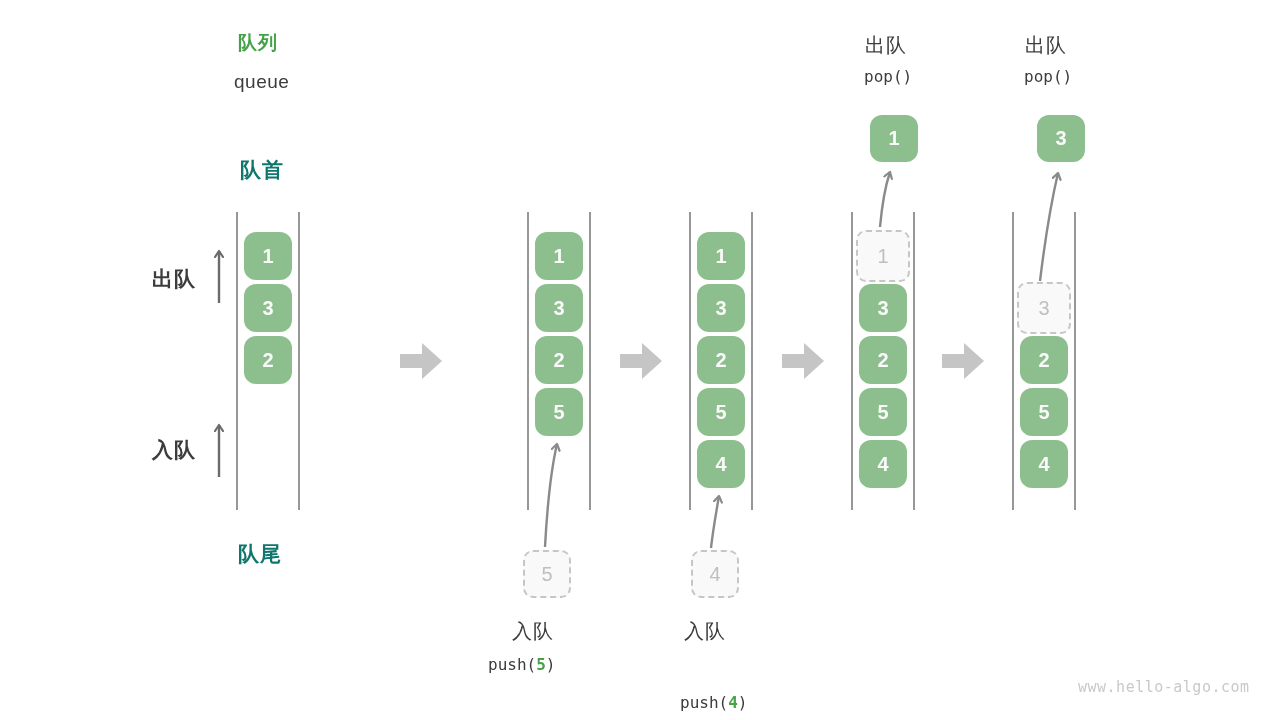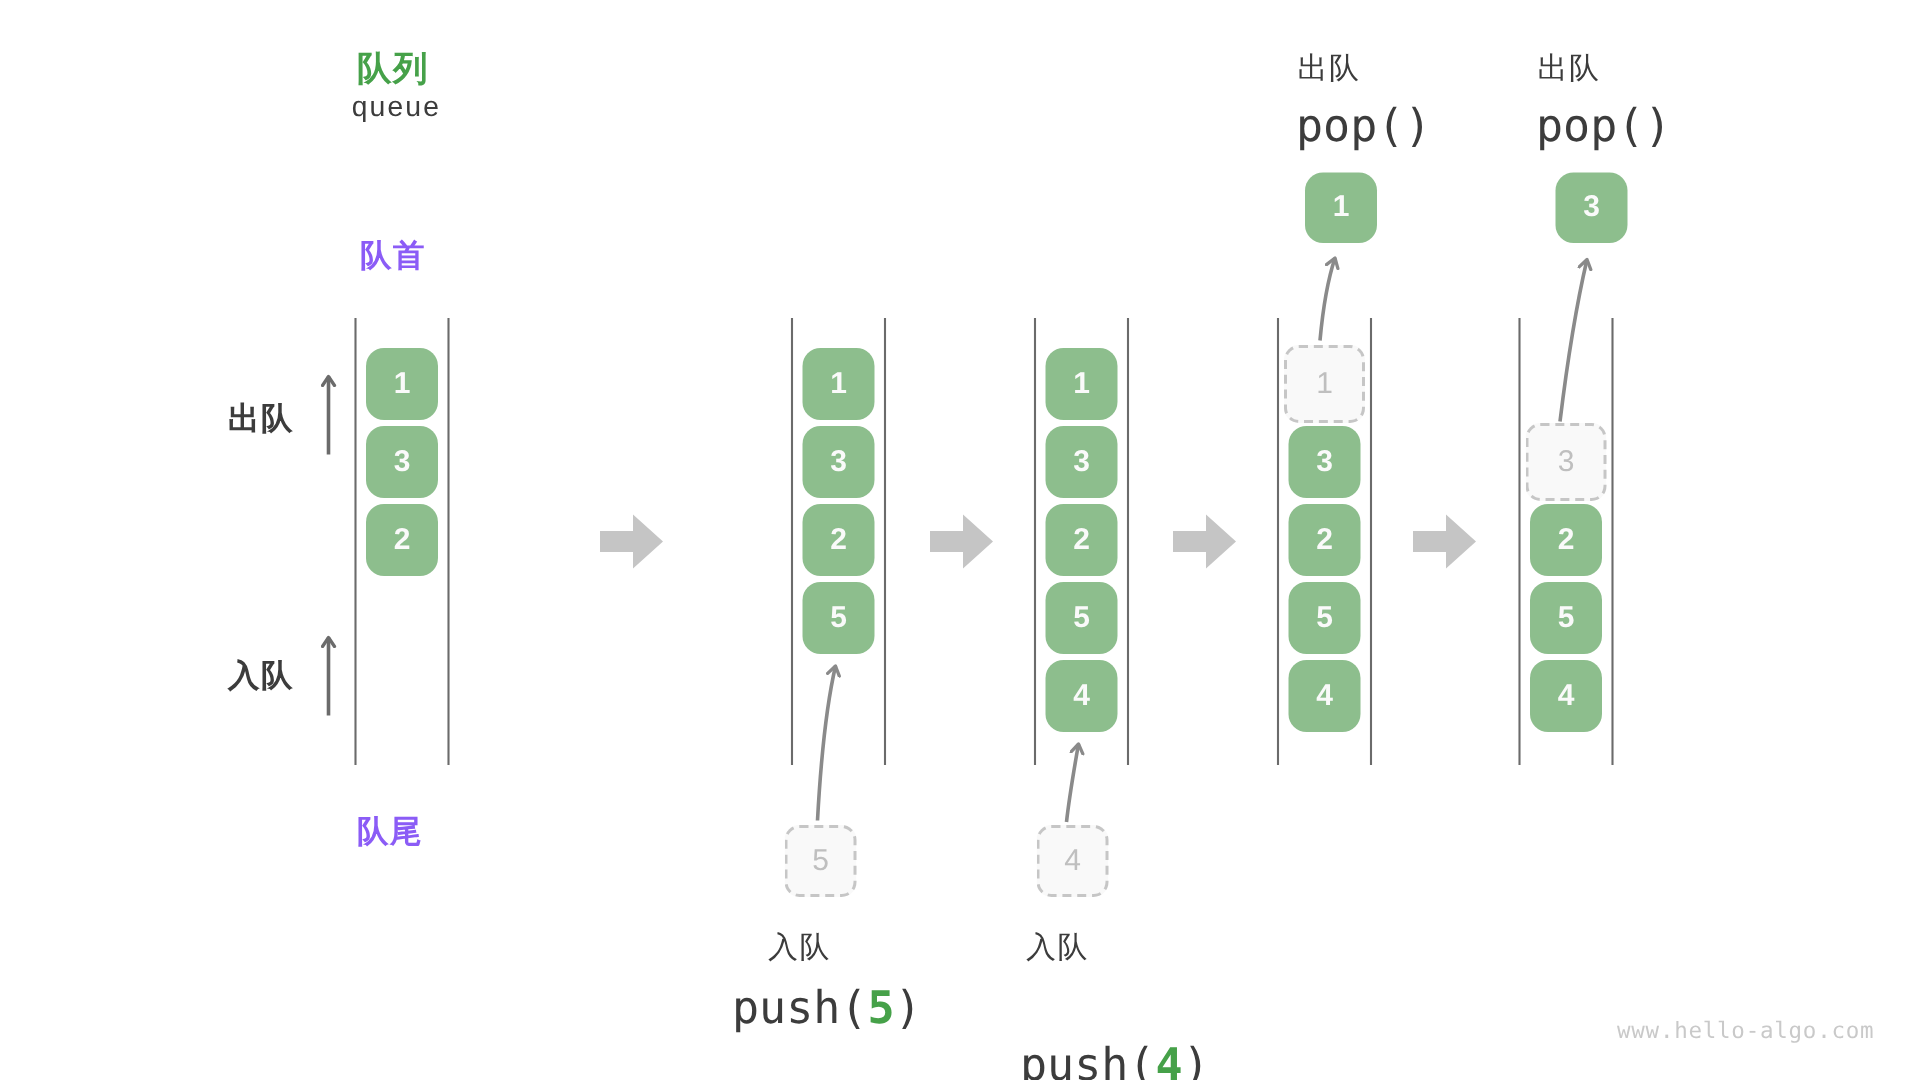--- a/index.html
+++ b/index.html
@@ -3,26 +3,26 @@
 <meta charset="utf-8">
 <style>
   html,body{margin:0;padding:0;background:#ffffff;}
   #canvas{
     position:relative;width:1280px;height:720px;background:#ffffff;overflow:hidden;
     font-family:"Liberation Sans","DejaVu Sans",sans-serif;color:#3c3c3c;
   }
   .abs{position:absolute;}
   svg.layer{position:absolute;left:0;top:0;width:1280px;height:720px;pointer-events:none;}
 
-  .title-zh{font-size:23px;font-weight:700;color:#46a149;letter-spacing:1px;}
+  .title-zh{font-size:19px;font-weight:700;color:#46a149;letter-spacing:1px;}
   .title-en{font-size:19px;color:#3c3c3c;letter-spacing:0.5px;}
-  .end-label{font-size:21px;font-weight:700;color:#8b5cf6;letter-spacing:1px;}
+  .end-label{font-size:21px;font-weight:700;color:#0f766e;letter-spacing:1px;}
   .side-label{font-size:21px;font-weight:700;color:#3c3c3c;letter-spacing:1px;}
   .action-label{font-size:20px;font-weight:500;color:#3c3c3c;letter-spacing:1px;}
-  .code{font-family:"DejaVu Sans Mono","Liberation Mono",monospace;font-size:30px;color:#3c3c3c;}
+  .code{font-family:"DejaVu Sans Mono","Liberation Mono",monospace;font-size:16px;color:#3c3c3c;}
   .code .arg{color:#46a149;font-weight:700;}
 
   .qbox{
     width:48px;height:48px;border-radius:12px;background:#8dbe8d;
     color:#fafafa;font-size:20px;font-weight:700;
     display:flex;align-items:center;justify-content:center;
   }
   .qbox-ghost{
     width:48px;height:48px;border-radius:10px;background:#f9f9f9;
     border:2px dashed #c6c6c6;box-sizing:border-box;
@@ -74,21 +74,21 @@
     </g>
 
     <path d="M545,547 C547,510 551,470 557,444" stroke="#8a8a8a" stroke-width="2.4" fill="none" marker-end="url(#ah-gray)"></path>
     <path d="M711,548 C713,530 716,513 719,496" stroke="#8a8a8a" stroke-width="2.4" fill="none" marker-end="url(#ah-gray)"></path>
 
     <path d="M880,227 C882,205 885,187 890,172" stroke="#8a8a8a" stroke-width="2.4" fill="none" marker-end="url(#ah-gray)"></path>
     <path d="M1040,281 C1045,240 1051,203 1058,173" stroke="#8a8a8a" stroke-width="2.4" fill="none" marker-end="url(#ah-gray)"></path>
   </svg>
 
   <div class="abs title-zh" style="left:238px;top:30px;">队列</div>
-  <div class="abs title-en" style="left:234px;top:61px;font-family:Liberation Mono, monospace;">queue</div>
+  <div class="abs title-en" style="left:234px;top:71px;">queue</div>
   <div class="abs end-label" style="left:240px;top:156px;">队首</div>
   <div class="abs end-label" style="left:238px;top:540px;">队尾</div>
 
   <div class="abs side-label" style="left:152px;top:265px;">出队</div>
   <div class="abs side-label" style="left:152px;top:436px;">入队</div>
 
   <div class="abs qbox" style="left:244px;top:232px;">1</div>
   <div class="abs qbox" style="left:244px;top:284px;">3</div>
   <div class="abs qbox" style="left:244px;top:336px;">2</div>
 

